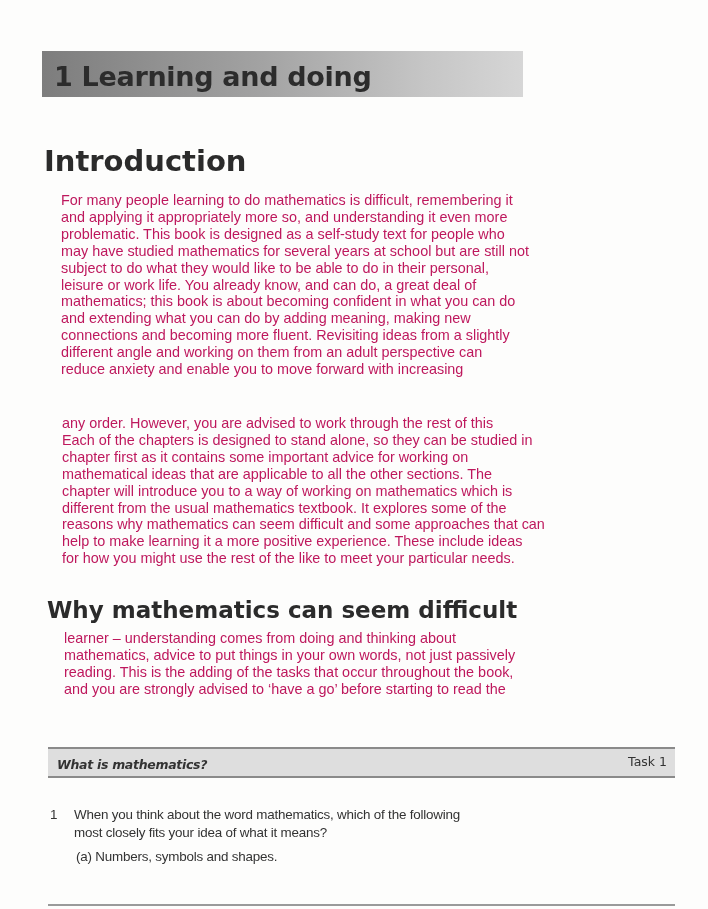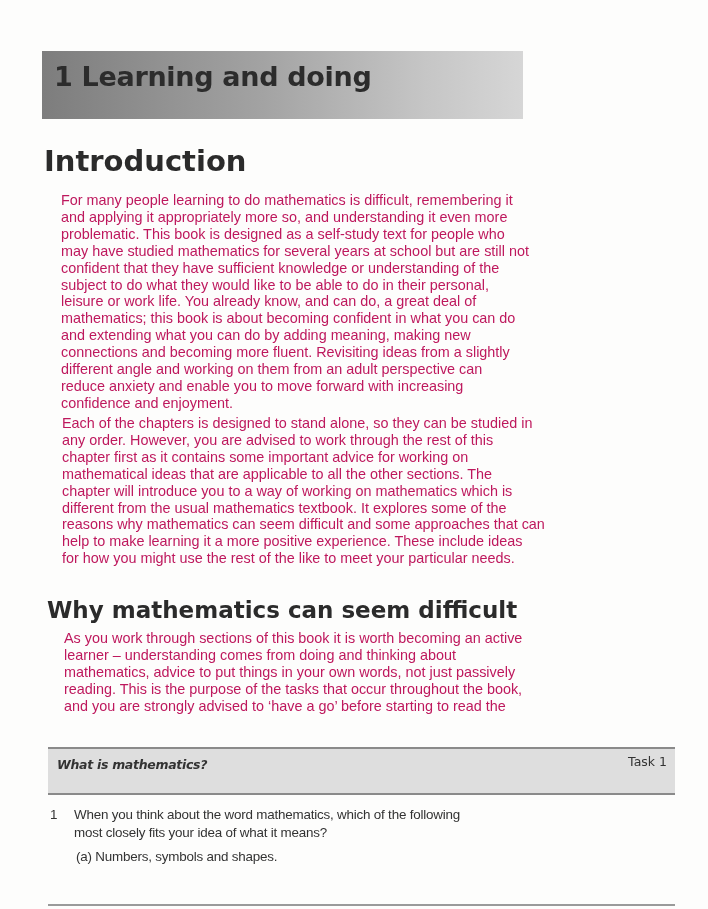--- a/index.html
+++ b/index.html
@@ -3,21 +3,21 @@
 <meta charset="utf-8">
 <style>
   html, body { margin: 0; padding: 0; }
   body {
     width: 708px; height: 909px; overflow: hidden;
     background: #fdfdfc;
     position: relative;
     color: #2f2f2f;
   }
   .chapter-banner {
-    position: absolute; left: 42px; top: 51px; width: 481px; height: 68px;
+    position: absolute; left: 42px; top: 51px; width: 481px; height: 46px;
     background: linear-gradient(to right, #7d7d7d 0%, #a2a2a2 45%, #c6c6c6 80%, #d6d6d6 100%);
     box-sizing: border-box;
   }
   .chapter-banner .title {
     position: absolute; left: 12px; top: 10px;
     font-family: "DejaVu Sans", sans-serif; font-weight: bold;
     font-size: 27px; color: #2c2c2c; letter-spacing: -0.3px;
     white-space: nowrap;
   }
   h2 {
@@ -31,21 +31,21 @@
     position: absolute; margin: 16px;
     font-family: Liberation Sans, sans-serif; font-size: 14.4px;
     line-height: 16.9px; color: #be185d;
   }
   .para span { display: block; white-space: nowrap; }
   #p1 { left: 45px; top: 176px; }
   #p2 { left: 46px; top: 399px; }
   #p3 { left: 48px; top: 614px; }
 
   .task-box {
-    position: absolute; left: 48px; top: 747px; width: 627px; height: 48px;
+    position: absolute; left: 48px; top: 747px; width: 627px; height: 31px;
     background: #dedede;
     border-top: 2px solid #8a8a8a; border-bottom: 2px solid #8a8a8a;
     box-sizing: border-box;
   }
   .task-box .task-title {
     position: absolute; left: 9px; top: 8px;
     font-family: "DejaVu Sans", sans-serif; font-weight: bold; font-size: 12.5px;
     color: #333; letter-spacing: -0.3px; font-style: italic;
   }
   .task-box .task-label {
@@ -74,50 +74,47 @@
   <div class="title">1  Learning and doing</div>
 </div>
 
 <h2 id="h-intro">Introduction</h2>
 
 <p class="para" id="p1">
   <span>For many people learning to do mathematics is difficult, remembering it</span>
   <span>and applying it appropriately more so, and understanding it even more</span>
   <span>problematic. This book is designed as a self-study text for people who</span>
   <span>may have studied mathematics for several years at school but are still not</span>
-  <span>confident that they have sufficient knowledge or understanding of the</span>
   <span>subject to do what they would like to be able to do in their personal,</span>
   <span>leisure or work life. You already know, and can do, a great deal of</span>
   <span>mathematics; this book is about becoming confident in what you can do</span>
   <span>and extending what you can do by adding meaning, making new</span>
   <span>connections and becoming more fluent. Revisiting ideas from a slightly</span>
   <span>different angle and working on them from an adult perspective can</span>
   <span>reduce anxiety and enable you to move forward with increasing</span>
-  <span>confidence and enjoyment.</span>
 </p>
 
 <p class="para" id="p2">
+  <span>any order. However, you are advised to work through the rest of this</span>
   <span>Each of the chapters is designed to stand alone, so they can be studied in</span>
-  <span>any order. However, you are advised to work through the rest of this</span>
   <span>chapter first as it contains some important advice for working on</span>
   <span>mathematical ideas that are applicable to all the other sections. The</span>
   <span>chapter will introduce you to a way of working on mathematics which is</span>
   <span>different from the usual mathematics textbook. It explores some of the</span>
   <span>reasons why mathematics can seem difficult and some approaches that can</span>
   <span>help to make learning it a more positive experience. These include ideas</span>
   <span>for how you might use the rest of the like to meet your particular needs.</span>
 </p>
 
 <h2 id="h-why">Why mathematics can seem difficult</h2>
 
 <p class="para" id="p3">
-  <span>As you work through sections of this book it is worth becoming an active</span>
   <span>learner – understanding comes from doing and thinking about</span>
   <span>mathematics, advice to put things in your own words, not just passively</span>
-  <span>reading. This is the purpose of the tasks that occur throughout the book,</span>
+  <span>reading. This is the adding of the tasks that occur throughout the book,</span>
   <span>and you are strongly advised to ‘have a go’ before starting to read the</span>
 </p>
 
 <div class="task-box">
   <div class="task-title">What is mathematics?</div>
   <div class="task-label">Task 1</div>
 </div>
 
 <div class="q q-num">1</div>
 <div class="q q-text">

